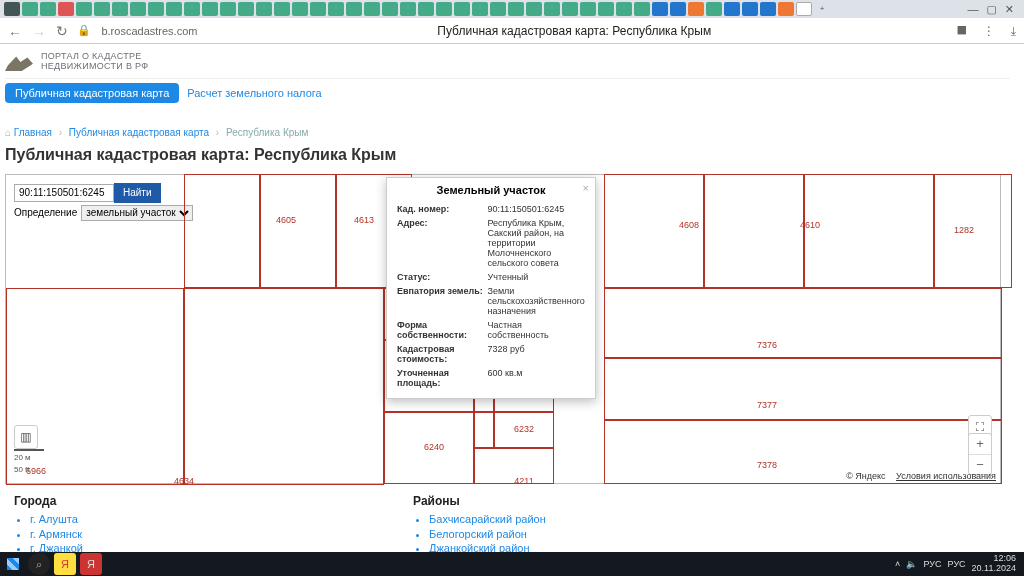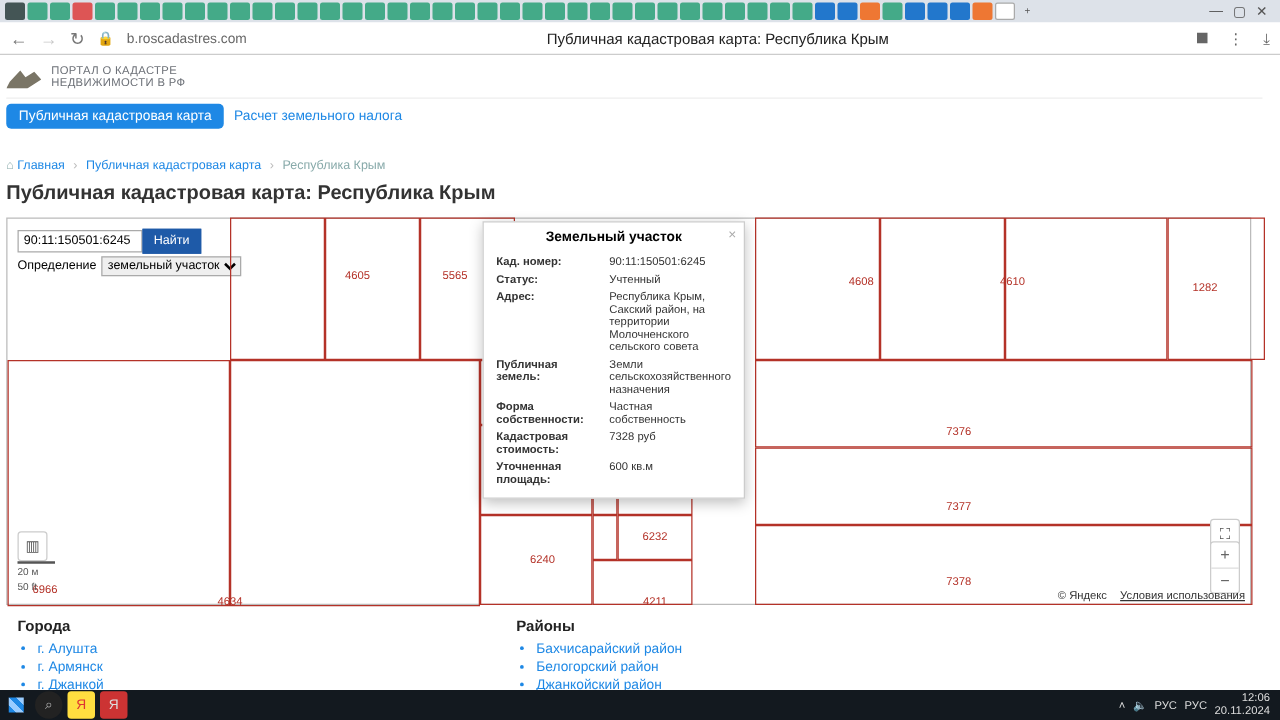--- a/index.html
+++ b/index.html
@@ -189,21 +189,21 @@
     <div class="parcel" style="left:178px; top:-1px; width:76px; height:114px;"></div>
     <div class="parcel" style="left:254px; top:-1px; width:76px; height:114px;"></div>
     <div class="parcel" style="left:330px; top:-1px; width:76px; height:114px;"></div>
     <div class="parcel" style="left:598px; top:-1px; width:100px; height:114px;"></div>
     <div class="parcel" style="left:698px; top:-1px; width:100px; height:114px;"></div>
     <div class="parcel" style="left:798px; top:-1px; width:130px; height:114px;"></div>
     <div class="parcel" style="left:928px; top:-1px; width:78px; height:114px;"></div>
 
     <span class="parcel-label" style="left:500px; top:16px;">500</span>
     <span class="parcel-label" style="left:280px; top:45px;">4605</span>
-    <span class="parcel-label" style="left:358px; top:45px;">5565</span>
+    <span class="parcel-label" style="left:358px; top:45px;">4613</span>
     <span class="parcel-label" style="left:683px; top:50px;">4608</span>
     <span class="parcel-label" style="left:804px; top:50px;">4610</span>
     <span class="parcel-label" style="left:958px; top:55px;">1282</span>
 
     <div class="parcel" style="left:0px; top:113px; width:178px; height:197px;"></div>
     <div class="parcel" style="left:178px; top:113px; width:200px; height:197px;"></div>
     <div class="parcel" style="left:378px; top:113px; width:90px; height:52px;"></div>
     <div class="parcel" style="left:378px; top:165px; width:90px; height:72px;"></div>
     <div class="parcel" style="left:378px; top:237px; width:90px; height:72px;"></div>
 
@@ -235,29 +235,29 @@
     <div class="popup">
       <span class="close">×</span>
       <div class="ttl">Земельный участок</div>
       <table>
         <tbody>
             <tr>
               <td class="k">Кад. номер:</td>
               <td class="v">90:11:150501:6245</td>
             </tr>
         <tr>
+              <td class="k">Адрес:</td>
+              <td class="v">Республика Крым, Сакский район, на территории Молочненского сельского совета</td>
+            </tr>
+        <tr>
               <td class="k">Статус:</td>
               <td class="v">Учтенный</td>
             </tr>
         <tr>
-              <td class="k">Адрес:</td>
-              <td class="v">Республика Крым, Сакский район, на территории Молочненского сельского совета</td>
-            </tr>
-        <tr>
-              <td class="k">Публичная земель:</td>
+              <td class="k">Евпатория земель:</td>
               <td class="v">Земли сельскохозяйственного назначения</td>
             </tr>
         <tr>
               <td class="k">Форма собственности:</td>
               <td class="v">Частная собственность</td>
             </tr>
         <tr>
               <td class="k">Кадастровая стоимость:</td>
               <td class="v">7328 руб</td>
             </tr>

